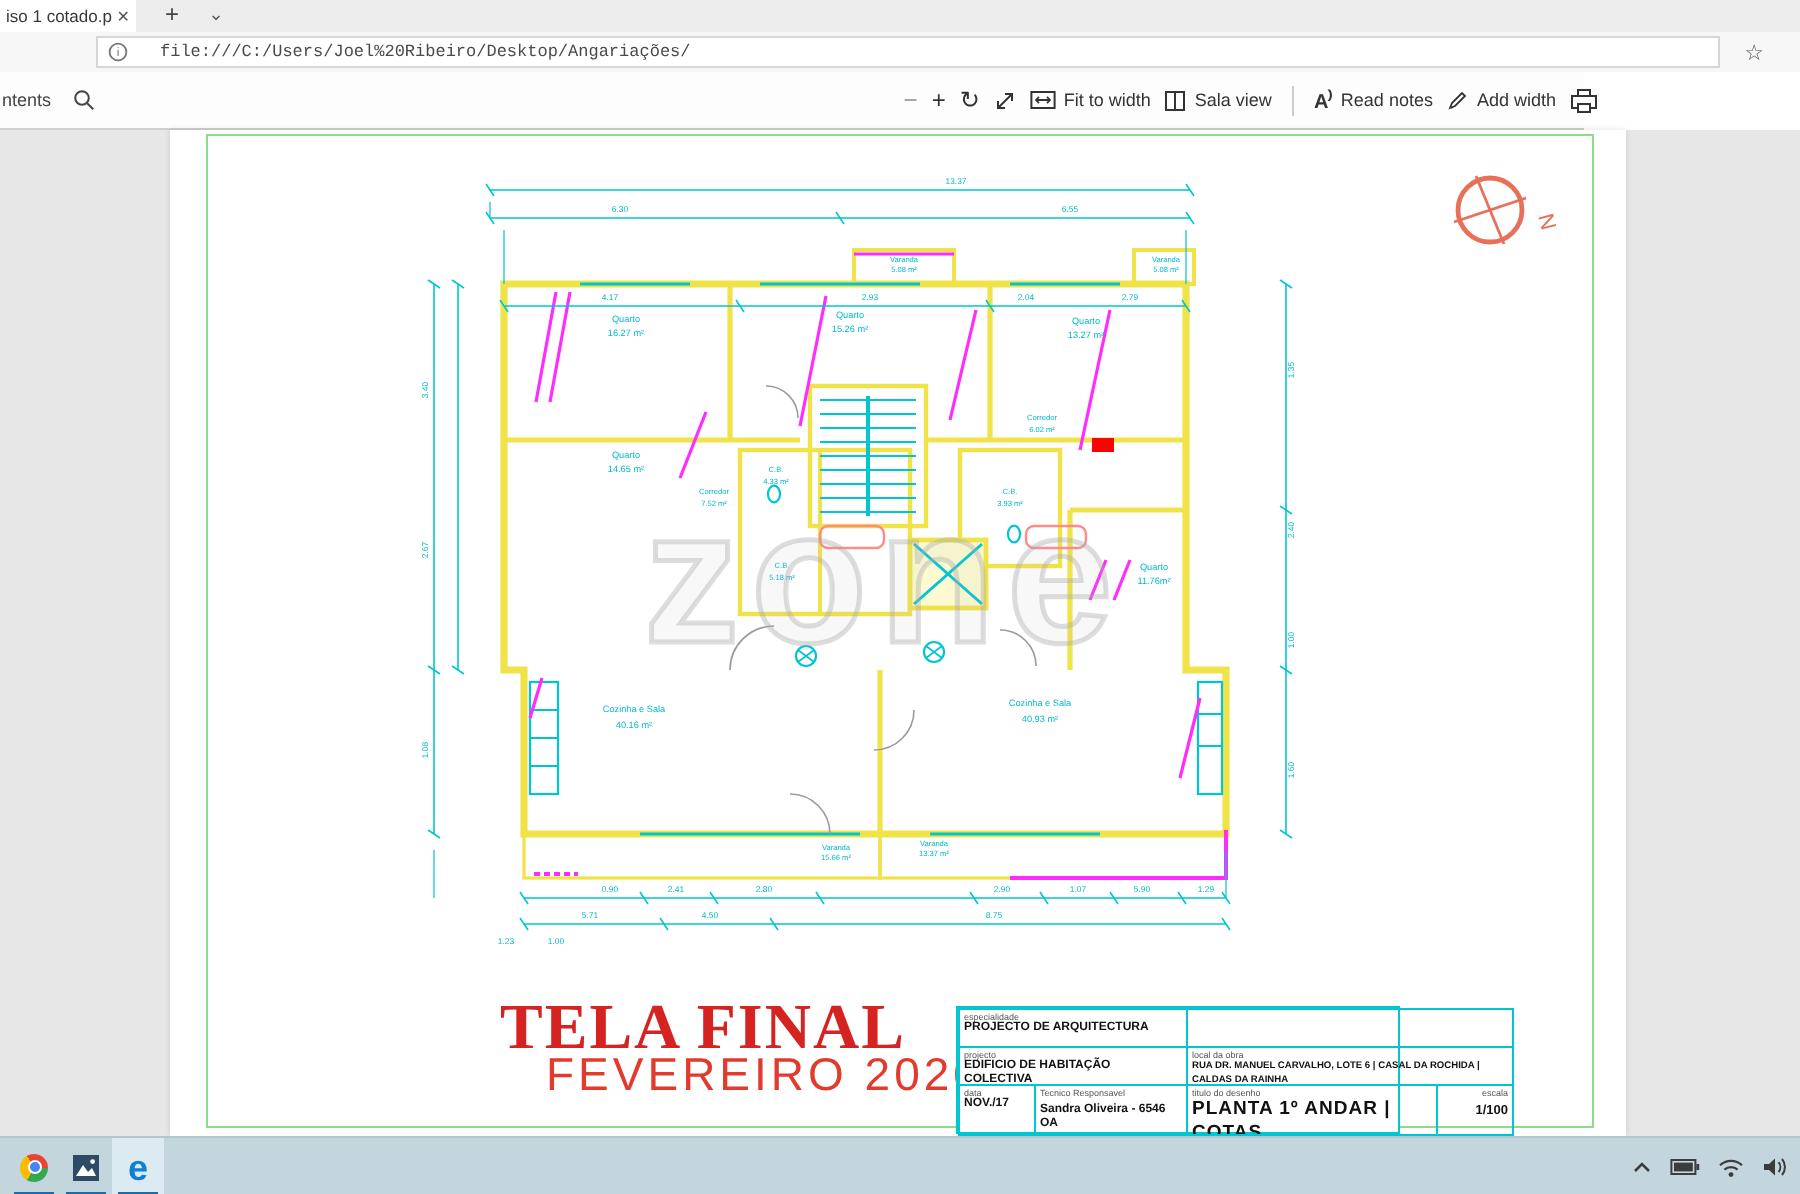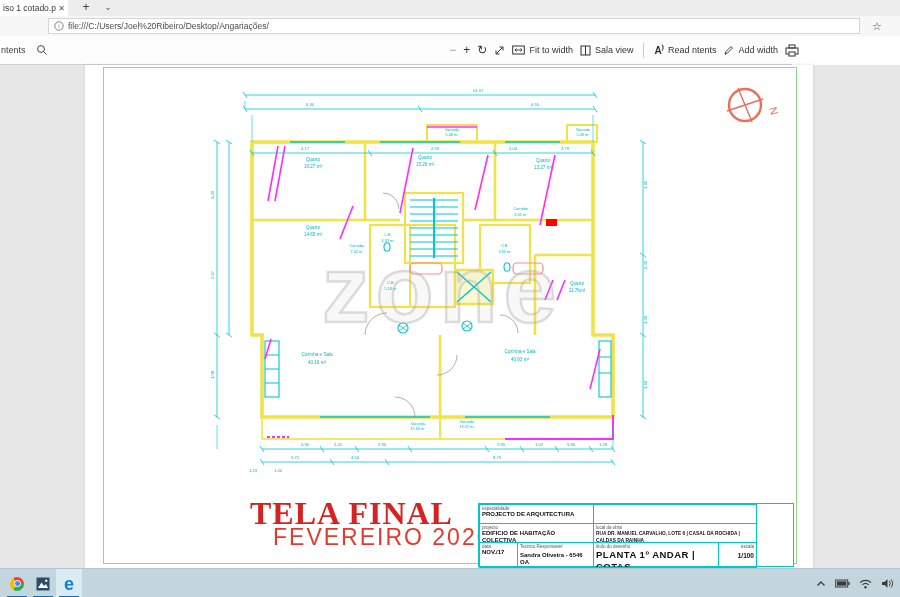--- a/index.html
+++ b/index.html
@@ -12,42 +12,42 @@
   
   .tabbar{position:absolute;left:0;top:0;width:900px;height:16px;background:#ededed;}
   .tab{position:absolute;left:0;top:0;width:68px;height:16px;background:#fff;display:flex;align-items:center;padding:0 3px;}
   .tab-title{font-size:8.5px;color:#383838;white-space:nowrap;overflow:hidden;flex:1;}
   .tab-close{font-size:8px;color:#555;margin-left:2px;cursor:default;}
   .newtab{position:absolute;left:76px;top:0;width:20px;height:16px;font-size:12px;color:#444;text-align:center;line-height:15px;}
   .tabmenu{position:absolute;left:100px;top:0;width:16px;height:16px;font-size:9px;color:#555;text-align:center;line-height:15px;}
   
   .urlrow{position:absolute;left:0;top:16px;width:900px;height:20px;background:#f7f7f7;}
   .urlfield{position:absolute;left:48px;top:2px;width:812px;height:16px;background:#fff;border:1px solid #d6d6d6;display:flex;align-items:center;padding:0 5px;}
-  .url-text{font-size:8.5px;color:#4a4a4a;margin-left:4px;white-space:nowrap;}
+  .url-text{font-size:8.5px;color:#4a4a4a;margin-left:16px;white-space:nowrap;font-family:Liberation Mono, monospace;}
   .star{position:absolute;left:866px;top:2px;width:22px;height:16px;display:flex;align-items:center;justify-content:center;}
   
   .pdfbar{position:absolute;left:0;top:36px;width:792px;height:29px;background:#fdfdfd;border-bottom:1px solid #cfcfcf;}
   .pdf-left{position:absolute;left:0;top:0;height:28px;display:flex;align-items:center;gap:10px;padding-left:1px;}
   .contents-lbl{font-size:9px;color:#444;}
   .pdf-right{position:absolute;right:0;top:0;height:28px;display:flex;align-items:center;gap:7px;padding-right:0;}
   .tool{display:flex;align-items:center;gap:4px;font-size:9px;color:#333;white-space:nowrap;justify-content:center;}
   .glyph{font-size:12px;color:#333;}
   .divider{width:1px;height:15px;background:#ccc;margin:0 3px;}
   .readaloud-a{font-size:10px;color:#333;font-weight:bold;}
   
   .content{position:absolute;left:0;top:65px;width:900px;height:503px;background:#e7e7e7;}
   .page{position:absolute;left:85px;top:0;width:728px;height:503px;background:#fff;box-shadow:0 0 3px rgba(0,0,0,.12);}
   .frame{position:absolute;left:18px;top:2px;width:694px;height:497px;border:1px solid var(--frame);}
   .planwrap{position:absolute;left:120px;top:20px;width:450px;height:395px;z-index:1;}
   .watermark{position:absolute;left:225px;top:170px;z-index:2;font-size:95px;font-weight:bold;letter-spacing:6px;color:rgba(190,190,190,0.10);-webkit-text-stroke:2.5px rgba(170,170,170,0.40);pointer-events:none;margin-left:12px;}
   .compass{position:absolute;left:640px;top:18px;z-index:2;}
   .stamp1{position:absolute;left:165px;top:430px;font-family:"Liberation Serif",serif;font-weight:bold;font-size:32px;letter-spacing:1px;color:var(--stamp);z-index:3;}
   .stamp2{position:absolute;left:188px;top:459px;font-size:23px;letter-spacing:2px;color:#e23b2e;z-index:3;}
   
-  .tb{position:absolute;left:393px;top:438px;width:316px;height:64px;border:1px solid var(--cyan);background:#fff;z-index:3;}
+  .tb{position:absolute;left:393px;top:438px;width:222px;height:64px;border:1px solid var(--cyan);background:#fff;z-index:3;}
   .tb .cell{position:absolute;border:1px solid var(--cyan);padding:1px 2px;overflow:hidden;}
   .tb .lbl{font-size:4.5px;color:#555;display:block;line-height:5px;}
   .tb .val{font-size:6px;font-weight:bold;color:#111;display:block;line-height:7px;}
   .tb .val.small{font-size:4.8px;}
   .tb .val.big{font-size:9.5px;line-height:12px;letter-spacing:.5px;}
   
   .taskbar{position:absolute;left:0;top:568px;width:900px;height:29px;background:var(--taskbar);border-top:1px solid #b2c6cf;}
   .tb-btn{position:absolute;top:0;width:26px;height:29px;display:flex;align-items:center;justify-content:center;}
   .tb-btn.active{background:#dcebf2;}
   .tb-underline{position:absolute;bottom:0;left:3px;width:20px;height:2px;background:var(--accent);}
@@ -109,21 +109,21 @@
     <span class="tool">
       <svg width="11" height="11" viewBox="0 0 11 11">
         <rect x="1" y="1" width="9" height="9" fill="none" stroke="#333" stroke-width="1"></rect>
         <line x1="5.5" y1="1" x2="5.5" y2="10" stroke="#333" stroke-width="1"></line>
       </svg>
       <span>Sala view</span>
     </span>
     <span class="divider"></span>
     <span class="tool">
       <span class="readaloud-a">A⁾</span>
-      <span>Read ntents</span>
+      <span>Read notes</span>
     </span>
     <span class="tool">
       <svg width="11" height="11" viewBox="0 0 11 11">
         <path d="M2,9 L3,6.5 L8,1.5 L9.5,3 L4.5,8 Z M2,9 L3.6,8.6" fill="none" stroke="#333" stroke-width="0.9"></path>
       </svg>
       <span>Add width</span>
     </span>
     <svg width="14" height="13" viewBox="0 0 14 13" style="margin-right:-7px;">
       <rect x="1" y="4" width="12" height="6" fill="none" stroke="#333" stroke-width="1"></rect>
       <rect x="4" y="1" width="6" height="3" fill="none" stroke="#333" stroke-width="1"></rect>

